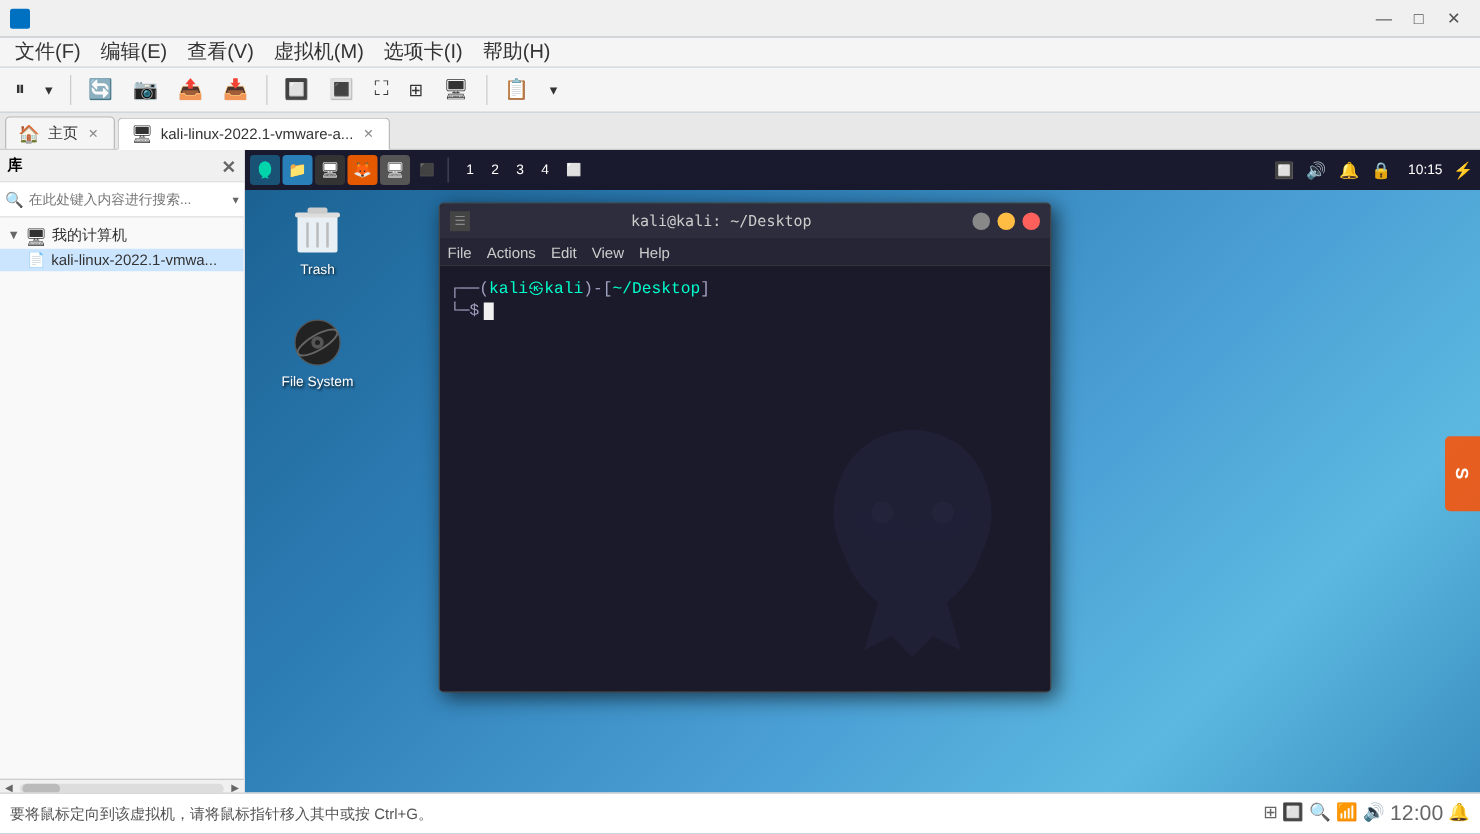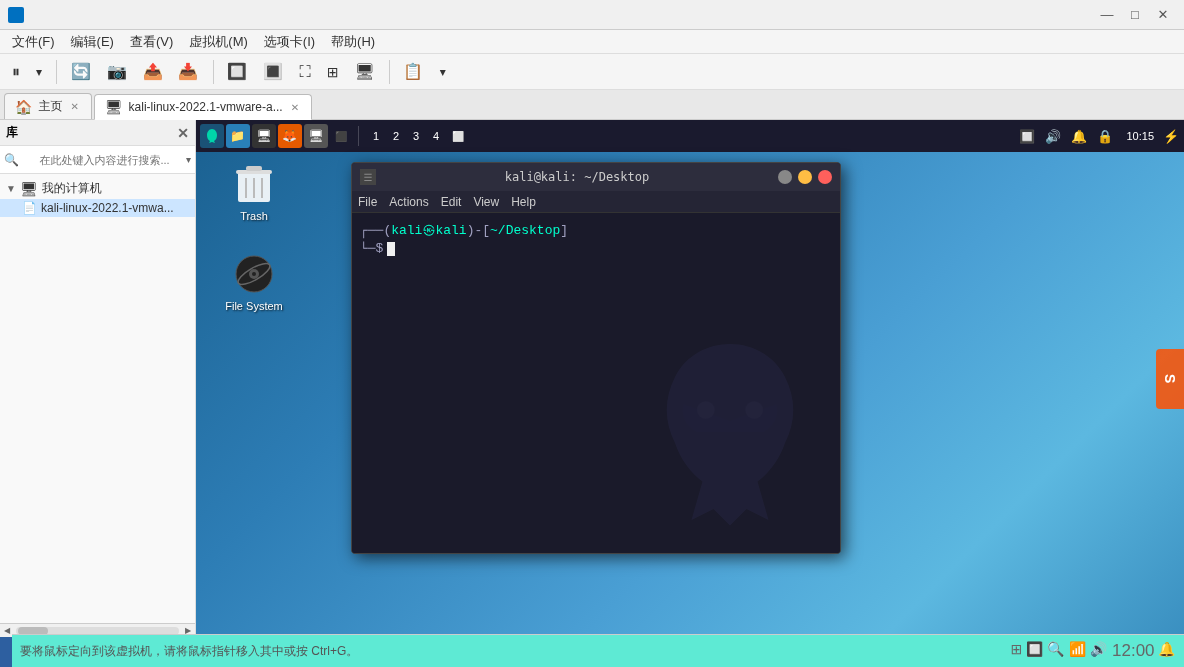--- a/index.html
+++ b/index.html
@@ -48,21 +48,21 @@
       height: 24px;
       background: #f5f5f5;
       display: flex;
       align-items: center;
       border-bottom: 1px solid #ddd;
       padding: 0 4px;
     }
     .menu-item {
       padding: 2px 8px;
       cursor: pointer;
-      font-size: 13px;
+      font-size: 16px;
       color: #333;
       border-radius: 2px;
     }
 
     
     .toolbar {
       height: 36px;
       background: #f5f5f5;
       border-bottom: 1px solid #ddd;
       display: flex;
@@ -150,21 +150,20 @@
       padding: 0 4px;
       border-bottom: 1px solid #ddd;
       background: #fff;
     }
     .search-bar input {
       flex: 1;
       border: none;
       outline: none;
       font-size: 12px;
       background: transparent;
-      text-align: center;
     }
     .search-icon { color: #888; font-size: 12px; margin-right: 4px; }
     .search-dropdown { color: #666; font-size: 10px; cursor: pointer; }
 
     .tree-area {
       flex: 1;
       overflow-y: auto;
       padding: 4px 0;
     }
     .tree-item {
@@ -378,29 +377,29 @@
       color: white;
       font-size: 18px;
       font-weight: bold;
       cursor: pointer;
       z-index: 30;
     }
 
     
     .status-bar {
       height: 24px;
-      background: #5eead4;
+      background: #ffffff;
       border-top: 1px solid #ccc;
       display: flex;
       align-items: center;
       padding: 16px 8px;
       font-size: 12px;
       color: #555;
       position: absolute;
-      bottom: 0; left: 12px; right: 0;
+      bottom: 0; left: 0; right: 0;
     }
 
     
     .h-scrollbar {
       height: 14px;
       background: #f0f0f0;
       border-top: 1px solid #ccc;
       position: relative;
       display: flex;
       align-items: center;

